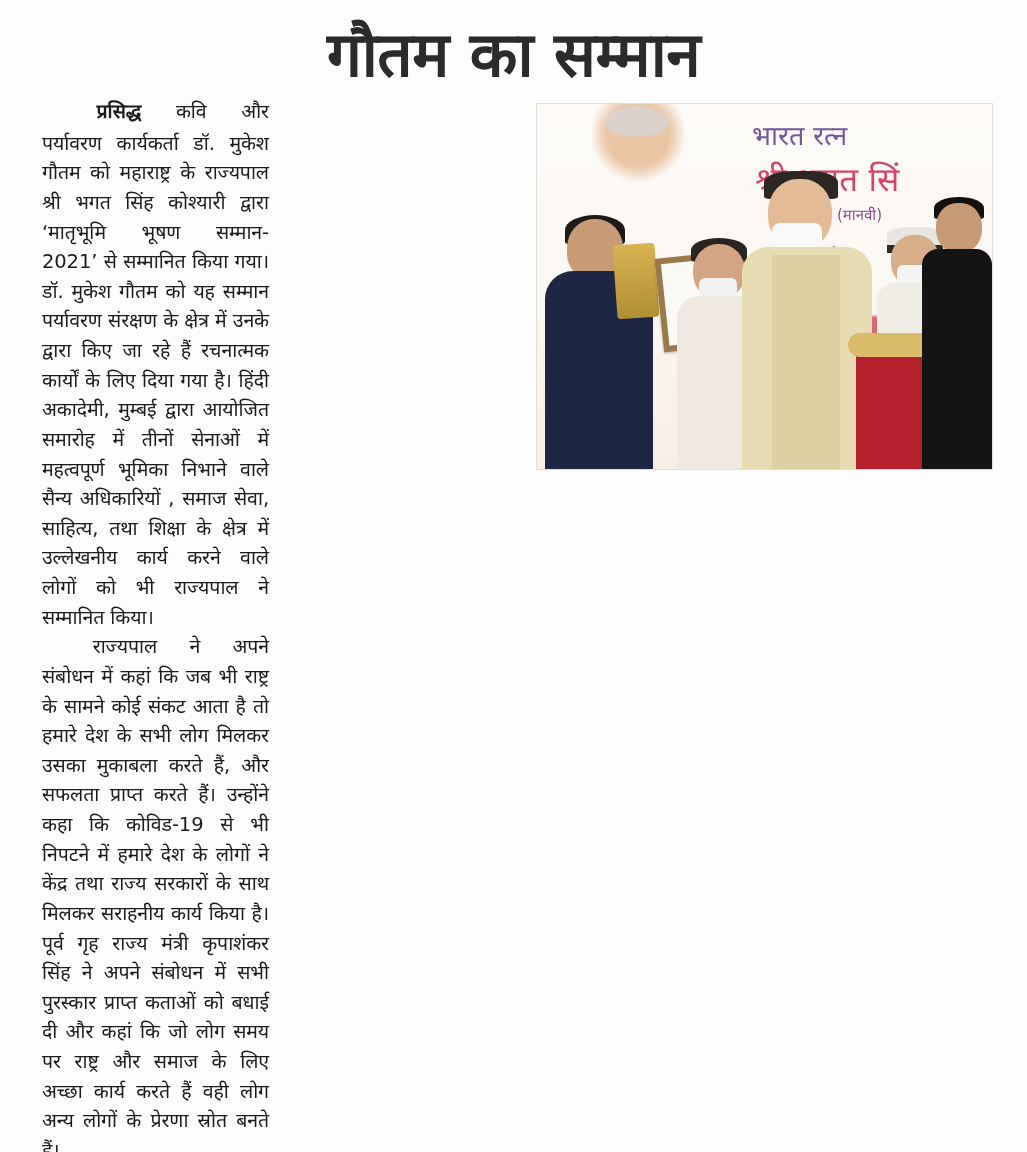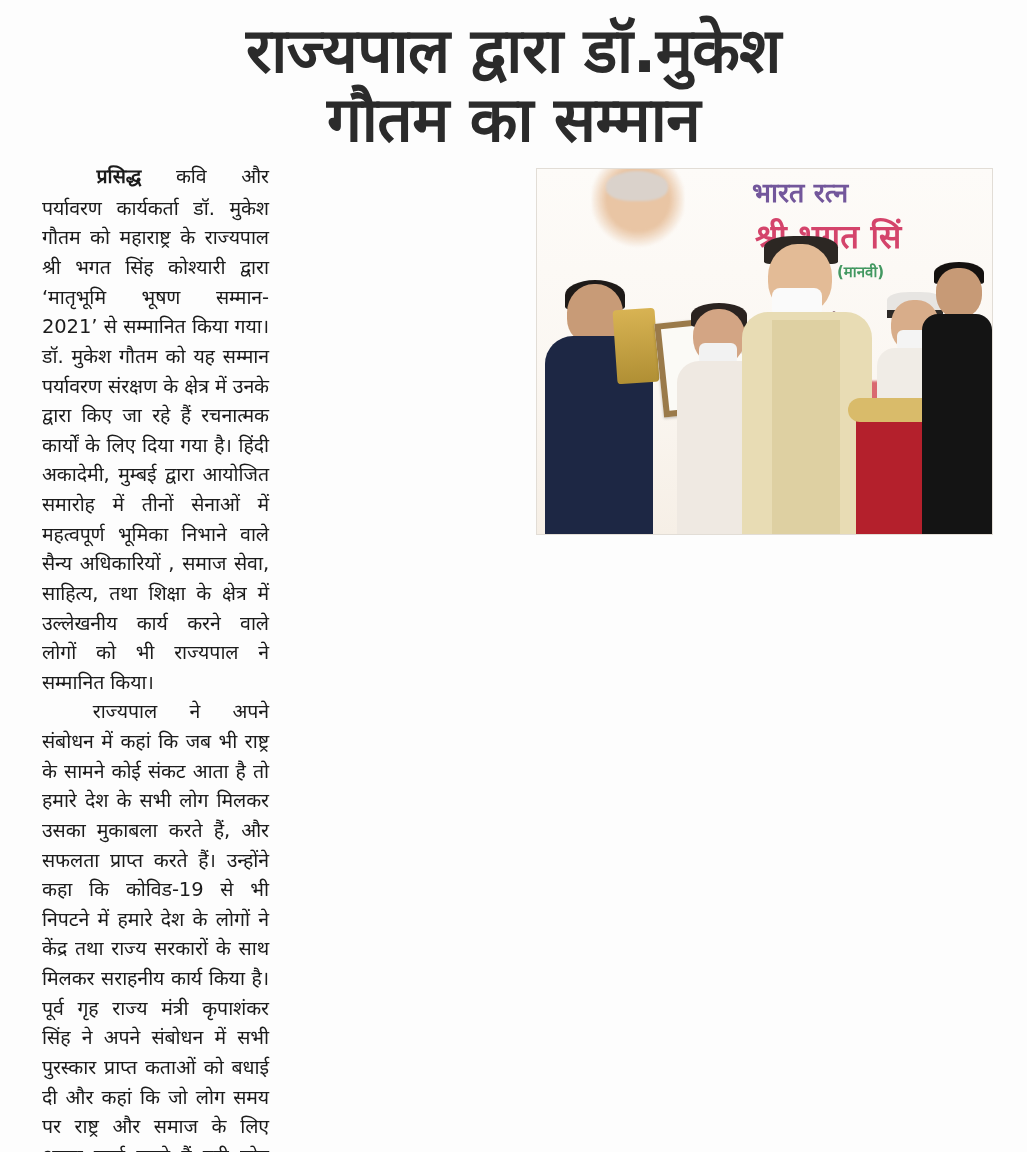--- a/index.html
+++ b/index.html
@@ -54,27 +54,28 @@
   .photo .banner{
     position:absolute;inset:0;
     background:
       linear-gradient(180deg,#fdfbf8 0%, #fbf7f2 55%, #f6efe6 100%);
   }
   .photo .banner-tx1,
   .photo .banner-tx2,
   .photo .banner-tx3{
     position:absolute;
     font-family:"DejaVu Sans","Liberation Sans",sans-serif;
-    font-weight:700;
+    font-weight:400;
     white-space:nowrap;
     filter:blur(0.6px);
+    margin-top:8px;
   }
   .photo .banner-tx1{top:4px;left:215px;font-size:27px;color:#5b3b8c;opacity:.85;}
   .photo .banner-tx2{top:44px;left:218px;font-size:33px;color:#d4446b;}
-  .photo .banner-tx3{top:92px;left:300px;font-size:15px;color:#15803d;opacity:.8;}
+  .photo .banner-tx3{top:92px;left:300px;font-size:15px;color:#701a75;opacity:.8;}
   .photo .banner-sm1,
   .photo .banner-sm2,
   .photo .banner-sm3{
     position:absolute;
     font-family:"DejaVu Sans","Liberation Sans",sans-serif;
     font-size:11px;color:#8a6a72;white-space:nowrap;filter:blur(0.7px);
   }
   .photo .banner-sm1{top:140px;left:280px;}
   .photo .banner-sm2{top:165px;left:285px;}
   .photo .banner-sm3{top:190px;left:305px;}
@@ -160,21 +161,20 @@
     font-weight:700;
   }
   p.para.first{text-indent:2.8em;}
 </style>
 </head>
 <body>
 
 <div class="page">
 
   <h1 class="headline">
-    <span class="hl-line l1">राज्यपाल द्वारा डॉ.मुकेश</span>
     <span class="hl-line l2">गौतम का सम्मान</span>
   </h1>
 
   <div class="body-area">
 
     <figure class="photo">
       <div class="banner"></div>
       <div class="portrait"></div>
       <div class="banner-tx1">भारत रत्न</div>
       <div class="banner-tx2">श्री भगत सिं</div>

